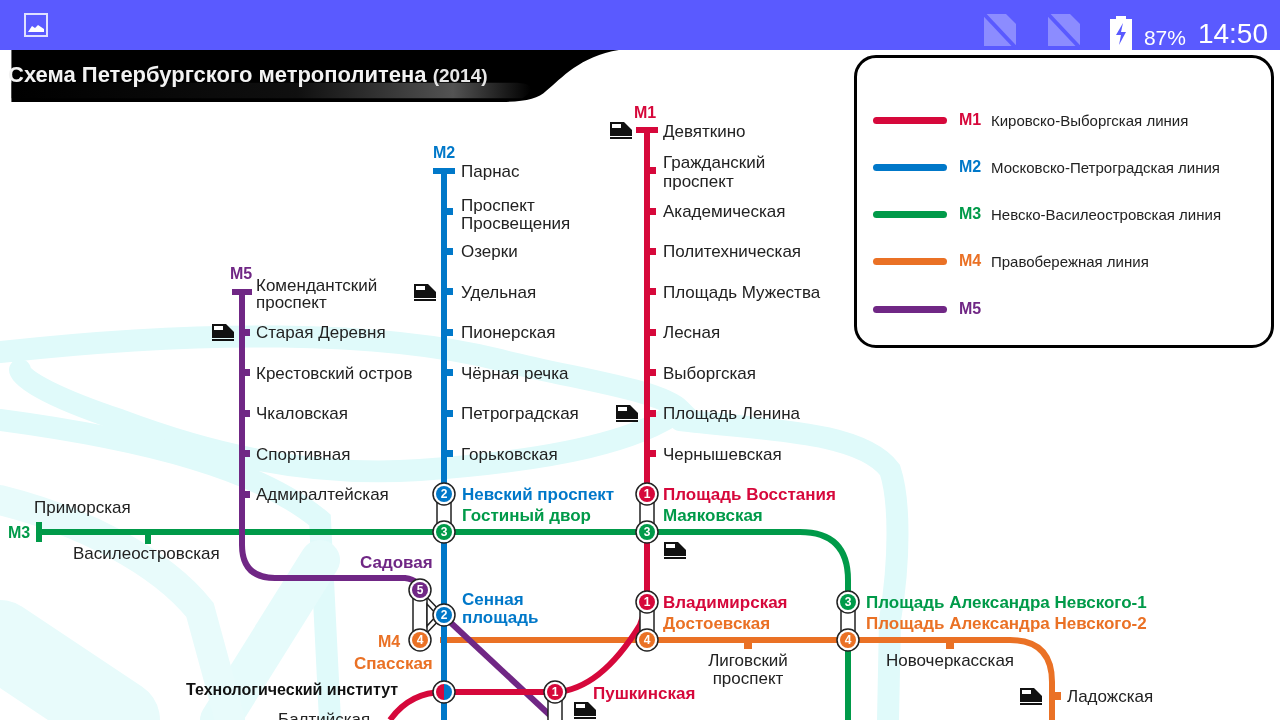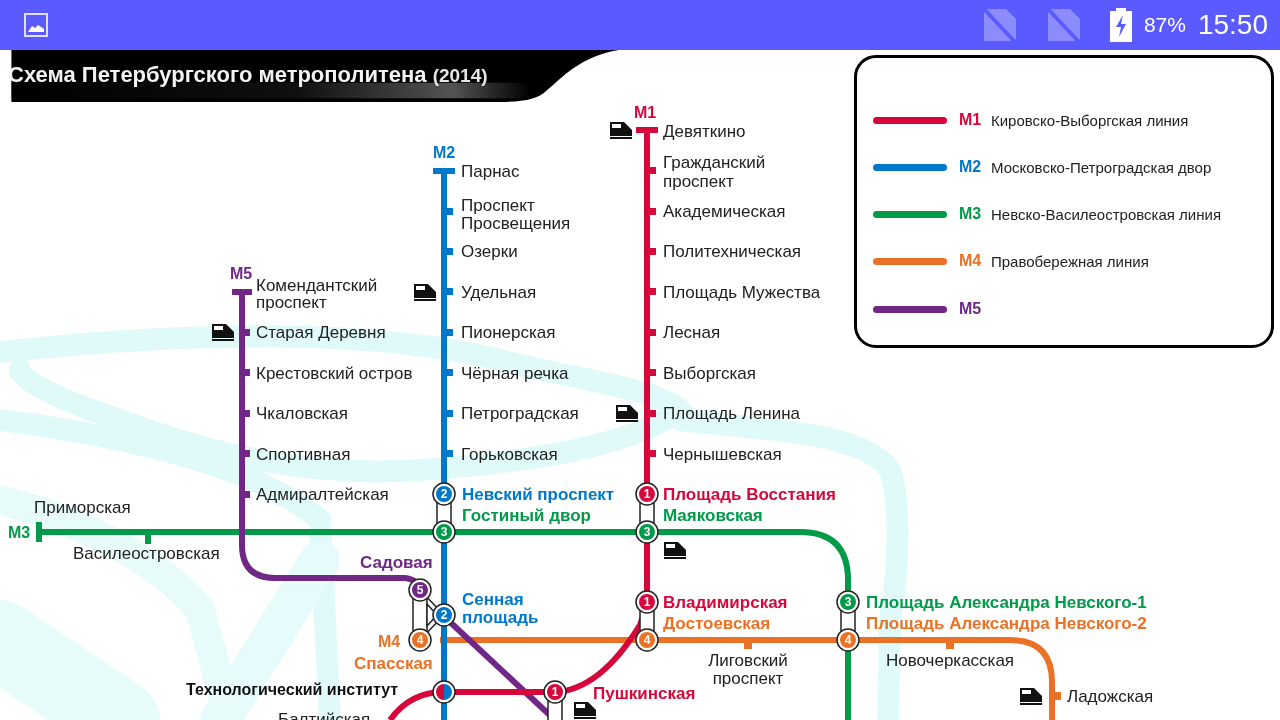--- a/index.html
+++ b/index.html
@@ -5,21 +5,21 @@
   * { box-sizing: border-box; margin: 0; padding: 0; }
   html, body { width: 1280px; height: 720px; overflow: hidden; background: #ffffff; }
   body { font-family: "Liberation Sans", "DejaVu Sans", sans-serif; position: relative; }
 
   .status-bar {
     position: absolute; left: 0; top: 0; width: 1280px; height: 50px;
     background: #5a5aff; color: #fff;
     display: flex; align-items: center;
   }
   .status-left { position: absolute; left: 24px; top: 13px; width: 24px; height: 24px; }
-  .status-right { position: absolute; right: 12px; top: 0; height: 50px; display: flex; align-items: center; gap: 0; }
+  .status-right { position: absolute; right: 12px; top: 0; height: 50px; display: flex; align-items: flex-end; gap: 0; }
   .sim-icon { width: 40px; height: 40px; margin-right: 24px; display: inline-block; }
   .battery-icon { width: 26px; height: 34px; margin-right: 10px; }
   .battery-pct { font-size: 21px; color: #fff; margin-right: 12px; }
   .clock { font-size: 28px; color: #fff; font-weight: normal; }
 
   .map-area { position: absolute; left: 0; top: 50px; width: 1280px; height: 670px; }
   .map-svg { position: absolute; left: 0; top: 0; }
 
   .title-banner {
     position: absolute; left: 0; top: 50px; height: 54px; width: 640px;
@@ -66,21 +66,21 @@
     <svg class="sim-icon" viewBox="0 0 40 40">
       <path d="M4 4 H26 L36 14 V36 H4 Z" fill="#8c8cff"></path>
       <line x1="4" y1="4" x2="36" y2="38" stroke="#5a5aff" stroke-width="4"></line>
     </svg>
     <svg class="battery-icon" viewBox="0 0 26 34">
       <rect x="8" y="0" width="10" height="4" fill="#fff"></rect>
       <rect x="2" y="3" width="22" height="31" fill="#fff"></rect>
       <path d="M15 7 L8 19 H13 L11 29 L18 16 H13 Z" fill="#5a5aff"></path>
     </svg>
     <span class="battery-pct">87%</span>
-    <span class="clock">15:50</span>
+    <span class="clock">14:50</span>
   </div>
 </div>
 
 <div class="map-area">
   <svg class="map-svg" width="1280" height="670" viewBox="0 50 1280 670" xmlns="http://www.w3.org/2000/svg">
 
     <g fill="none" stroke="#e0fafa" stroke-linecap="round">
       <path d="M0 352 C 200 330, 380 330, 500 360 C 580 380, 660 390, 680 410 C 640 440, 560 460, 420 470 C 300 478, 200 450, 120 420 C 60 400, 20 380, 20 370" stroke-width="22"></path>
       <path d="M0 420 C 150 440, 260 470, 320 520 L 330 720" stroke-width="22"></path>
       <path d="M680 420 C 760 430, 860 430, 890 470 C 900 500, 900 560, 890 620 L 888 720" stroke-width="22"></path>
@@ -351,21 +351,21 @@
 
 <div class="legend">
   <div class="legend-row" style="top:50px">
     <div class="legend-swatch" style="background:#d6083b"></div>
     <span class="legend-code" style="color:#d6083b">M1</span>
     <span class="legend-name">Кировско-Выборгская линия</span>
   </div>
   <div class="legend-row" style="top:97px">
     <div class="legend-swatch" style="background:#0078c9"></div>
     <span class="legend-code" style="color:#0078c9">M2</span>
-    <span class="legend-name">Московско-Петроградская двор</span>
+    <span class="legend-name">Московско-Петроградская линия</span>
   </div>
   <div class="legend-row" style="top:144px">
     <div class="legend-swatch" style="background:#009a49"></div>
     <span class="legend-code" style="color:#009a49">M3</span>
     <span class="legend-name">Невско-Василеостровская линия</span>
   </div>
   <div class="legend-row" style="top:191px">
     <div class="legend-swatch" style="background:#ea7125"></div>
     <span class="legend-code" style="color:#ea7125">M4</span>
     <span class="legend-name">Правобережная линия</span>

